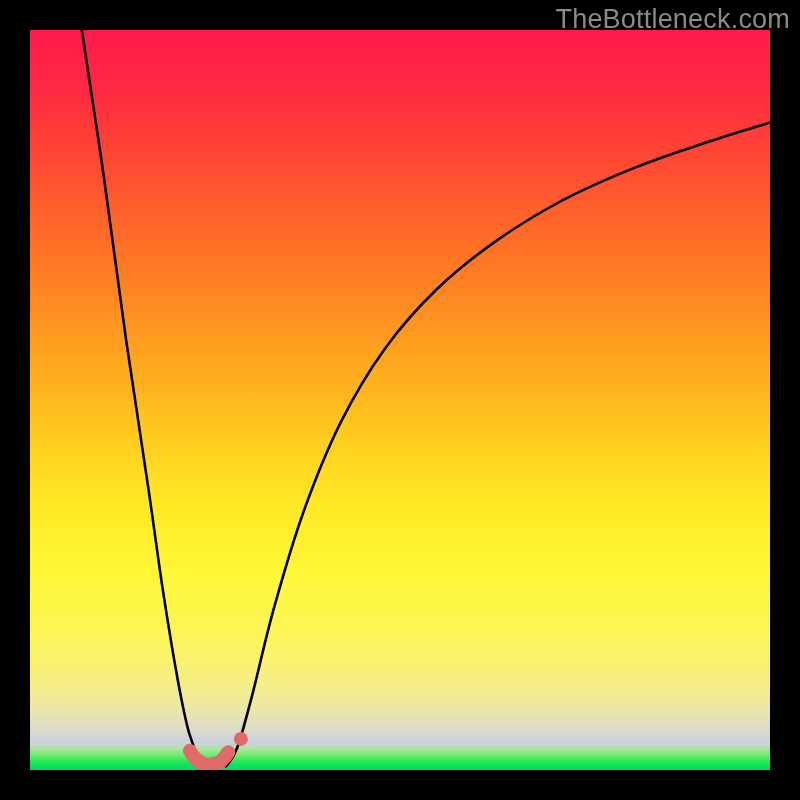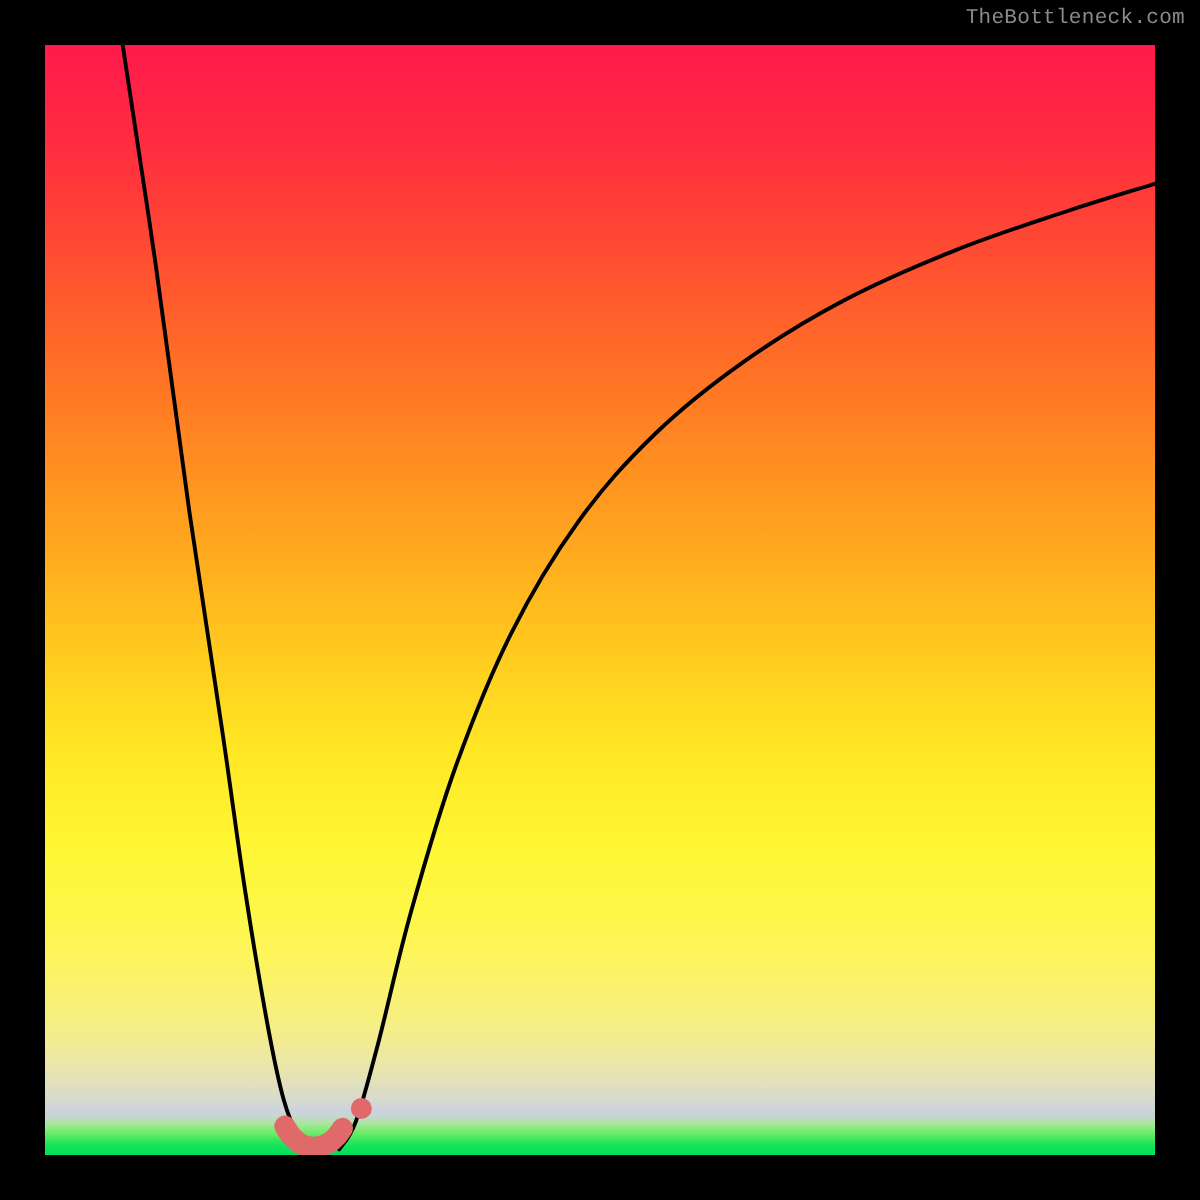--- a/index.html
+++ b/index.html
@@ -61,22 +61,22 @@
     );
   }
   svg.curves {
     position: absolute;
     left: 0; top: 0; width: 100%; height: 100%;
   }
   .watermark {
     position: absolute;
     top: 4px;
     right: 10px;
-    font-family: Liberation Mono, monospace;
-    font-size: 14px;
+    font-family: Liberation Sans, sans-serif;
+    font-size: 27px;
     color: #8a8a8a;
     letter-spacing: 0.2px;
     user-select: none;
   }
 </style>
 </head>
 <body>
 
 <div class="frame">
 

